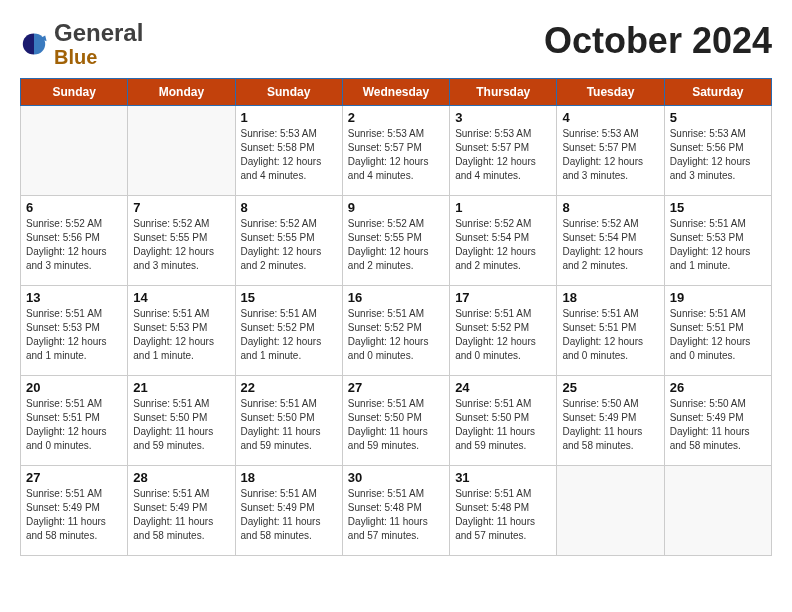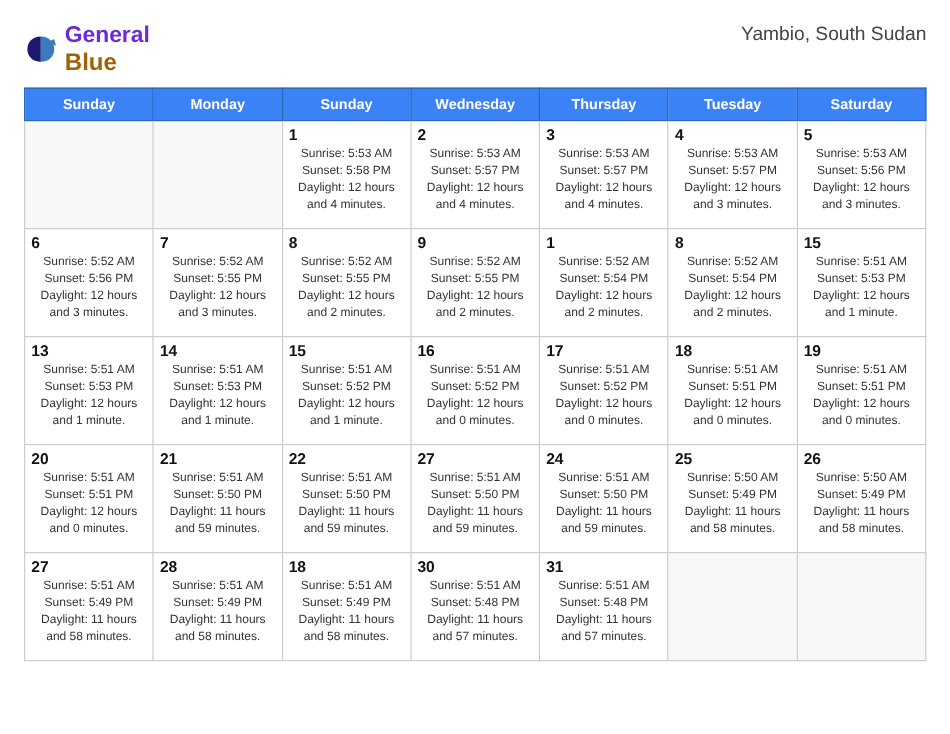--- a/index.html
+++ b/index.html
@@ -36,21 +36,21 @@
     .subtitle {
       font-size: 16px;
       color: #444;
     }
     table {
       width: 100%;
       border-collapse: collapse;
       font-size: 10.5px;
     }
     .day-header {
-      background: #3b82f6;
+      background: #c2410c;
       color: #fff;
       font-weight: bold;
       text-align: center;
       padding: 6px 4px;
       border: 1px solid #2a6aaf;
       font-size: 12px;
     }
     td {
       border: 1px solid #ccc;
       vertical-align: top;
@@ -66,47 +66,46 @@
       font-size: 13px;
       font-weight: bold;
       display: block;
       margin-bottom: 2px;
       color: #111;
     }
     .cell-text {
       color: #333;
       line-height: 1.4;
       font-size: 10px;
-      text-align: center;
     }
     tr:nth-child(even) td:not(.empty) {
       background: #fff;
     }
     .week-row td {
       height: 90px;
     }
   </style>
 </head>
 <body>
 
 <div class="header-area">
   <div class="logo">
     <svg class="logo-icon" viewBox="0 0 40 40">
       <rect x="0" y="0" width="40" height="40" fill="none"></rect>
       <path d="M20 5 C10 5 4 12 4 20 C4 28 10 35 20 35 L20 5Z" fill="#1a1a6e"></path>
       <path d="M20 5 C30 5 36 12 36 20 C36 28 30 35 20 35 L20 5Z" fill="#3a7abf"></path>
       <path d="M28 12 L36 8 L38 16 Z" fill="#3a7abf"></path>
     </svg>
     <div>
-      <div style="font-size:19px;font-weight:bold;color:#6d28d9;line-height:1.1;">General</div>
+      <div style="font-size:24px;font-weight:bold;color:#404040;line-height:1.1;">General</div>
       <div style="font-size:20px;font-weight:bold;color:#a16207;line-height:1.1;">Blue</div>
     </div>
   </div>
   <div class="title-area">
-    <div class="subtitle">Yambio, South Sudan</div>
+    <div class="main-title">October 2024</div>
   </div>
 </div>
 
 <table>
   <thead>
     <tr>
     <th class="day-header">Sunday</th>
         <th class="day-header">Monday</th>
         <th class="day-header">Sunday</th>
         <th class="day-header">Wednesday</th>

